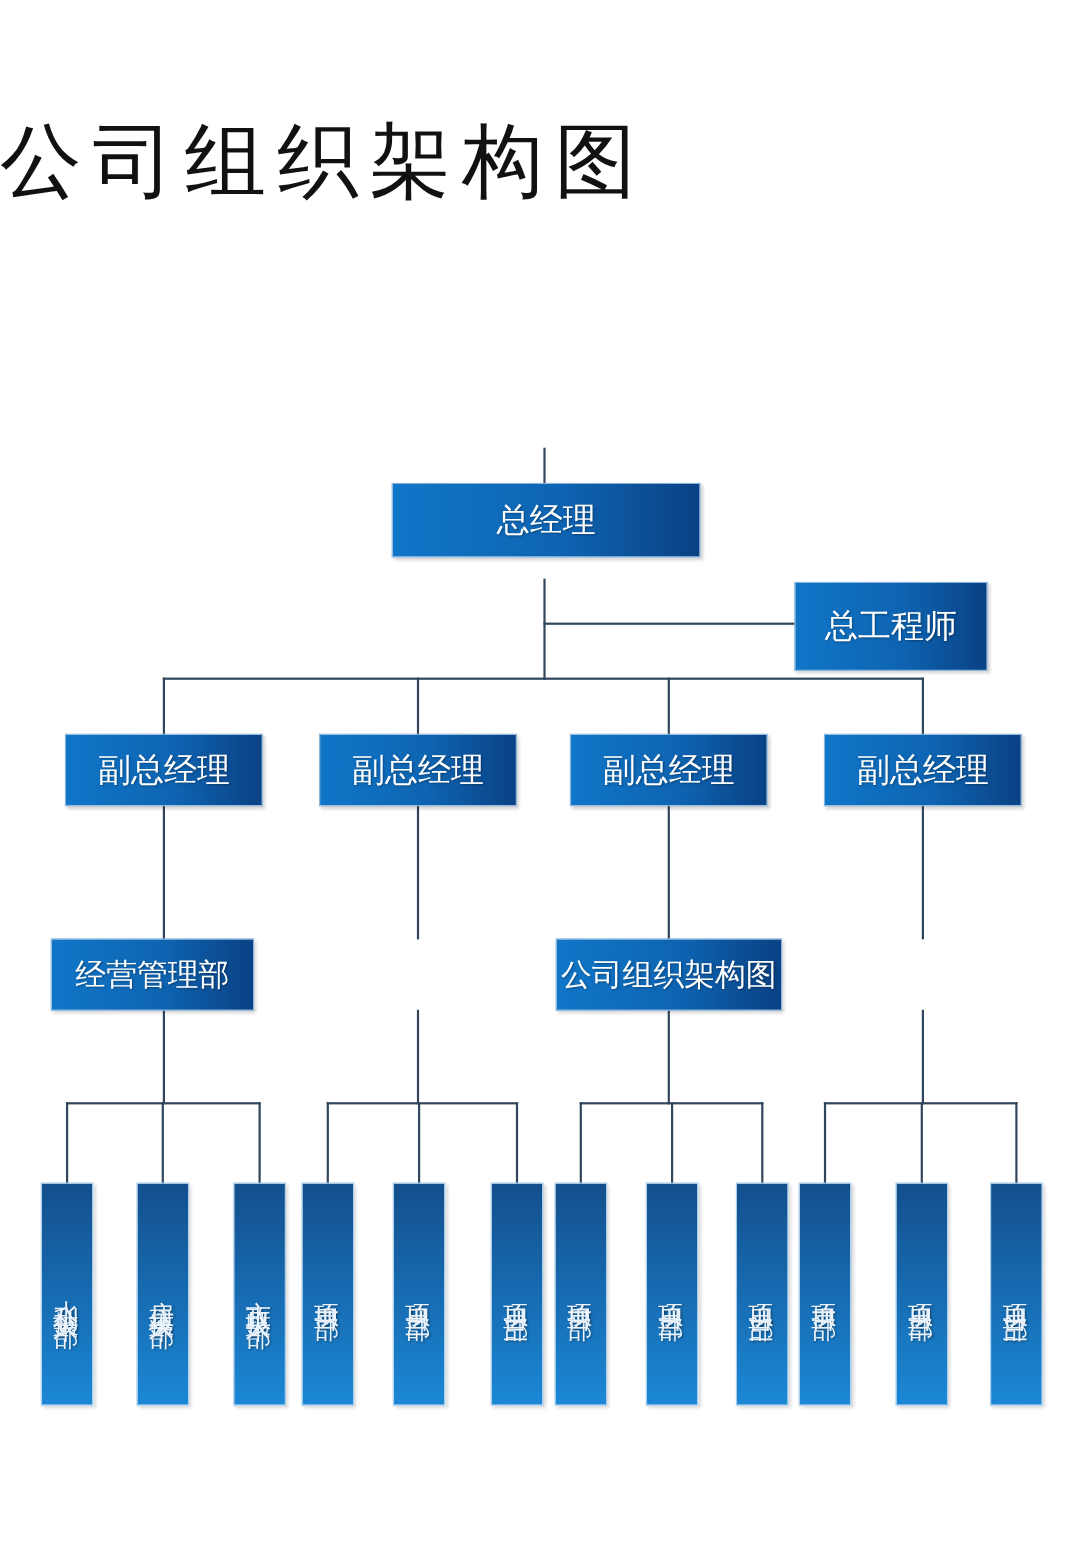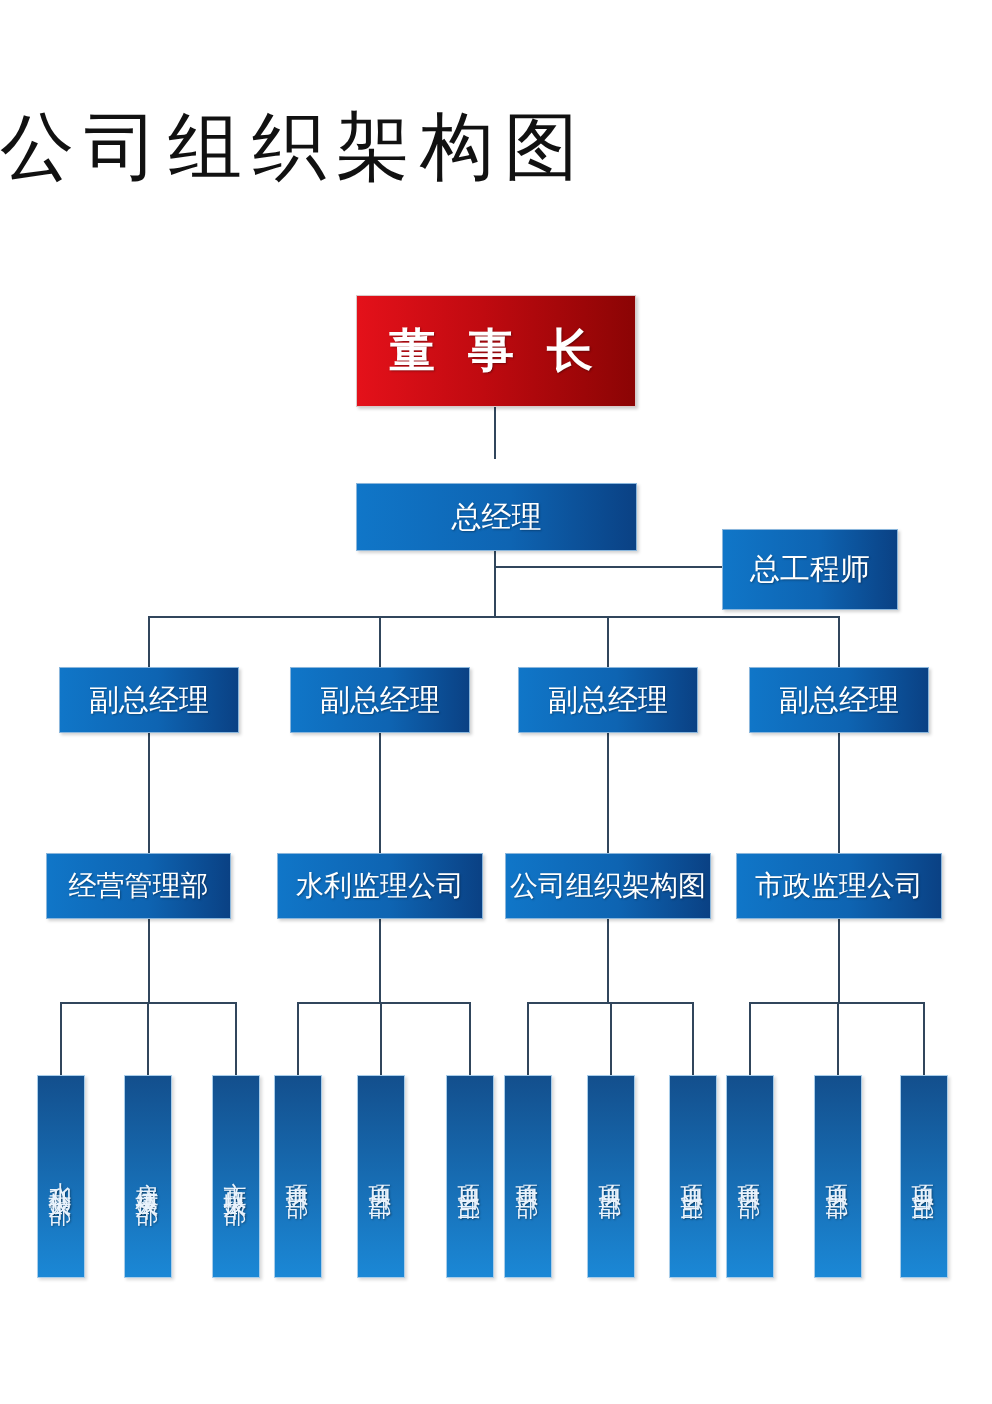--- a/index.html
+++ b/index.html
@@ -82,25 +82,22 @@
   <div class="line" style="left:297px;top:1002px;width:2px;height:74px"></div>
   <div class="line" style="left:380px;top:1002px;width:2px;height:74px"></div>
   <div class="line" style="left:469px;top:1002px;width:2px;height:74px"></div>
   <div class="line" style="left:527px;top:1002px;width:2px;height:74px"></div>
   <div class="line" style="left:610px;top:1002px;width:2px;height:74px"></div>
   <div class="line" style="left:692px;top:1002px;width:2px;height:74px"></div>
   <div class="line" style="left:749px;top:1002px;width:2px;height:74px"></div>
   <div class="line" style="left:837px;top:1002px;width:2px;height:74px"></div>
   <div class="line" style="left:923px;top:1002px;width:2px;height:74px"></div>
 
-  <div class="box chairman" style="left:356px;top:295px;width:280px;height:112px">
-    <span>董 事 长</span>
-  </div>
 
-  <div class="box hbox" style="left:356px;top:483px;width:281px;height:68px">
+  <div class="box hbox" style="left:356px;top:439px;width:281px;height:68px">
     <span>总经理</span>
   </div>
   <div class="box hbox" style="left:722px;top:529px;width:176px;height:81px">
     <span>总工程师</span>
   </div>
 
   <div class="box hbox" style="left:59px;top:667px;width:180px;height:66px">
     <span>副总经理</span>
   </div>
   <div class="box hbox" style="left:290px;top:667px;width:180px;height:66px">
@@ -109,28 +106,22 @@
   <div class="box hbox" style="left:518px;top:667px;width:180px;height:66px">
     <span>副总经理</span>
   </div>
   <div class="box hbox" style="left:749px;top:667px;width:180px;height:66px">
     <span>副总经理</span>
   </div>
 
   <div class="box hbox dept" style="left:46px;top:853px;width:185px;height:66px">
     <span>经营管理部</span>
   </div>
-  <div class="box hbox dept" style="left:277px;top:853px;width:206px;height:66px">
-    <span>水利监理公司</span>
-  </div>
   <div class="box hbox dept" style="left:505px;top:853px;width:206px;height:66px">
     <span>公司组织架构图</span>
-  </div>
-  <div class="box hbox dept" style="left:736px;top:853px;width:206px;height:66px">
-    <span>市政监理公司</span>
   </div>
 
   <div class="box vbox" style="left:37px;top:1075px;width:48px;height:203px">
     <span>水利技术部</span>
   </div>
   <div class="box vbox" style="left:124px;top:1075px;width:48px;height:203px">
     <span>房建技术部</span>
   </div>
   <div class="box vbox" style="left:212px;top:1075px;width:48px;height:203px">
     <span>市政技术部</span>

